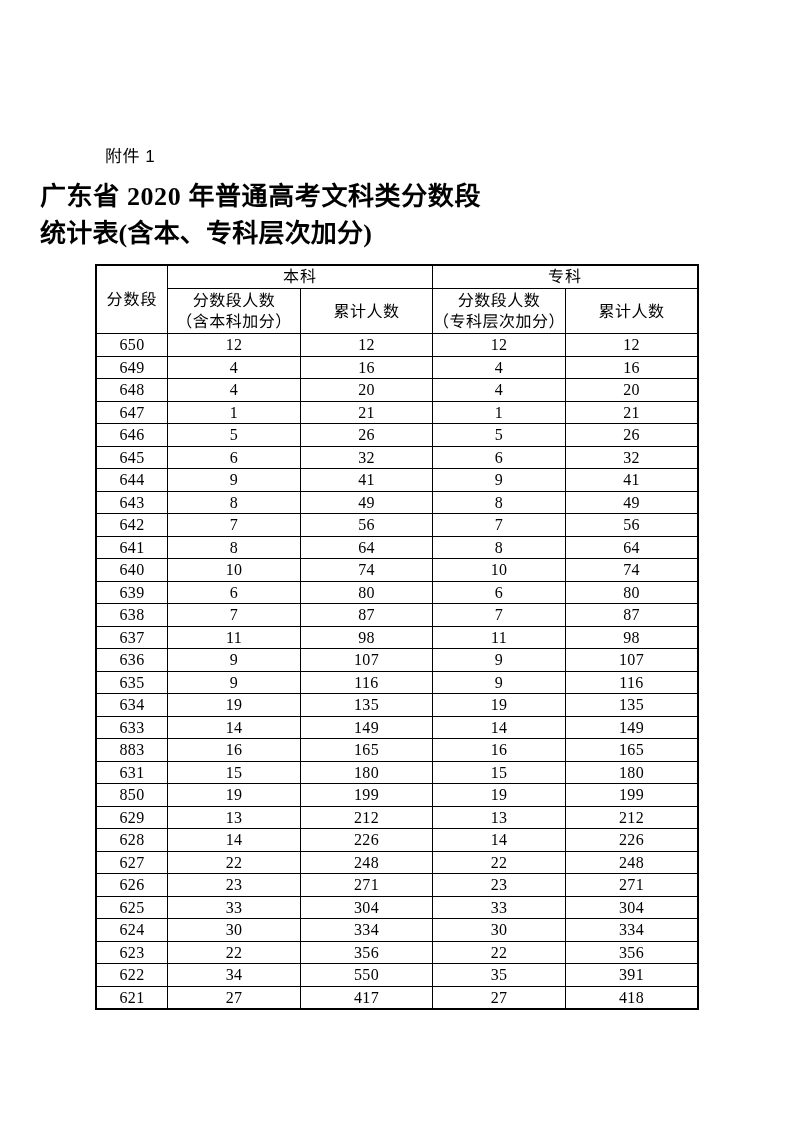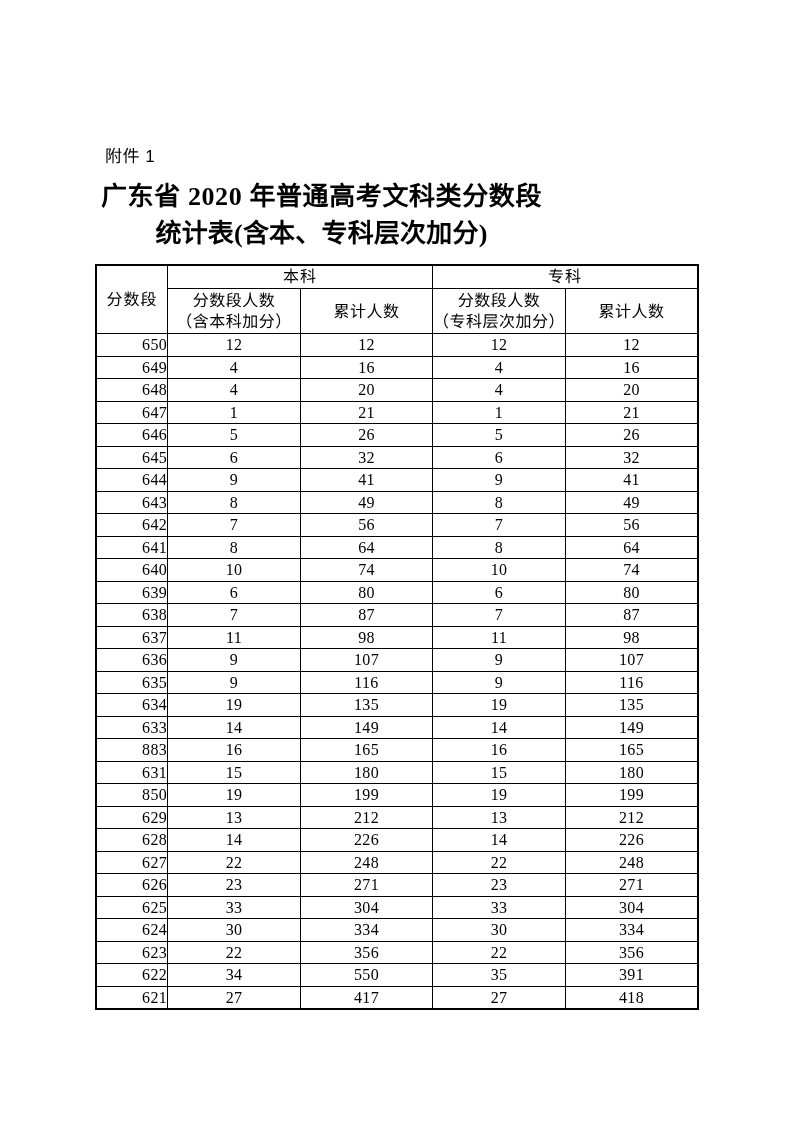--- a/index.html
+++ b/index.html
@@ -39,26 +39,26 @@
     white-space: nowrap;
     margin-left: 8px;
   }
 
   
   .doc-title {
     position: absolute;
     left: 0;
     top: 178px;
     width: 643px;
-    text-align: center;
     font-family: "Liberation Serif", "DejaVu Serif", serif;
     font-weight: 700;
     font-size: 26px;
     line-height: 37px;
     letter-spacing: 0.6px;
+    padding-left: 40px;
   }
   .doc-title .line {
     display: block;
     white-space: nowrap;
   }
   .doc-title .line-2 {
     letter-spacing: 0.2px;
   }
 
   
@@ -113,21 +113,20 @@
     white-space: nowrap;
   }
   .score-table tbody td {
     height: 21.5px;
     font-size: 16px;
     line-height: 21px;
     letter-spacing: 0.3px;
   }
   .score-table tbody td.score-cell {
     font-size: 16px;
-    text-align: right;
   }
 </style>
 </head>
 <body>
 
 <div class="page">
 
   <div class="attachment-label">附件 1</div>
 
   <div class="doc-title">

